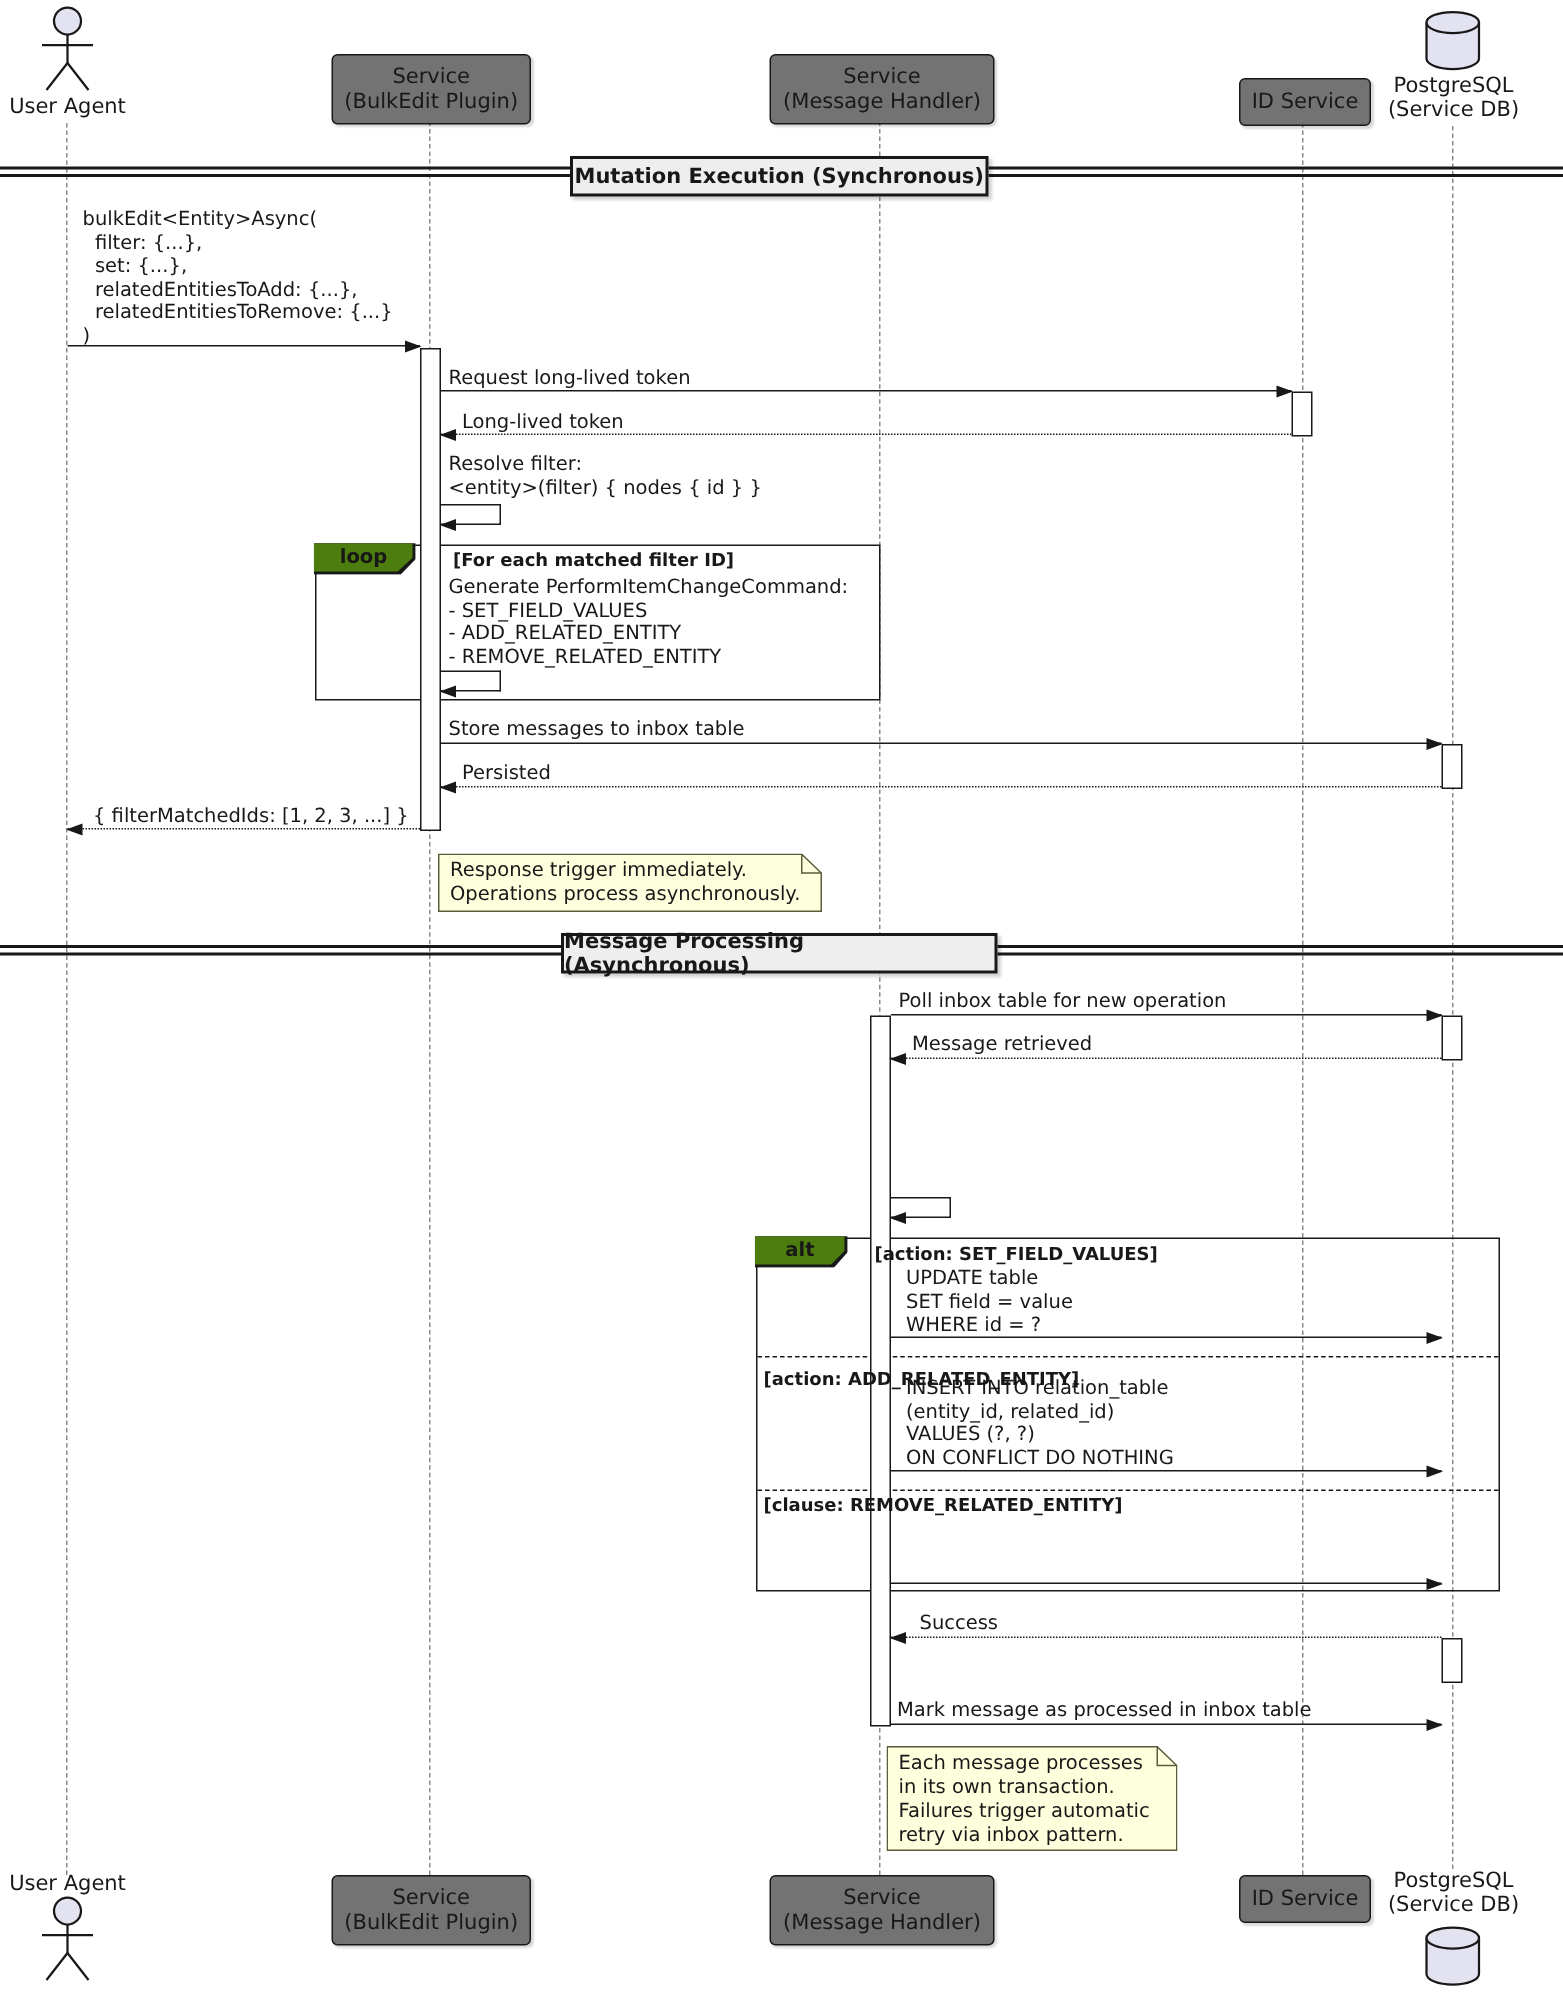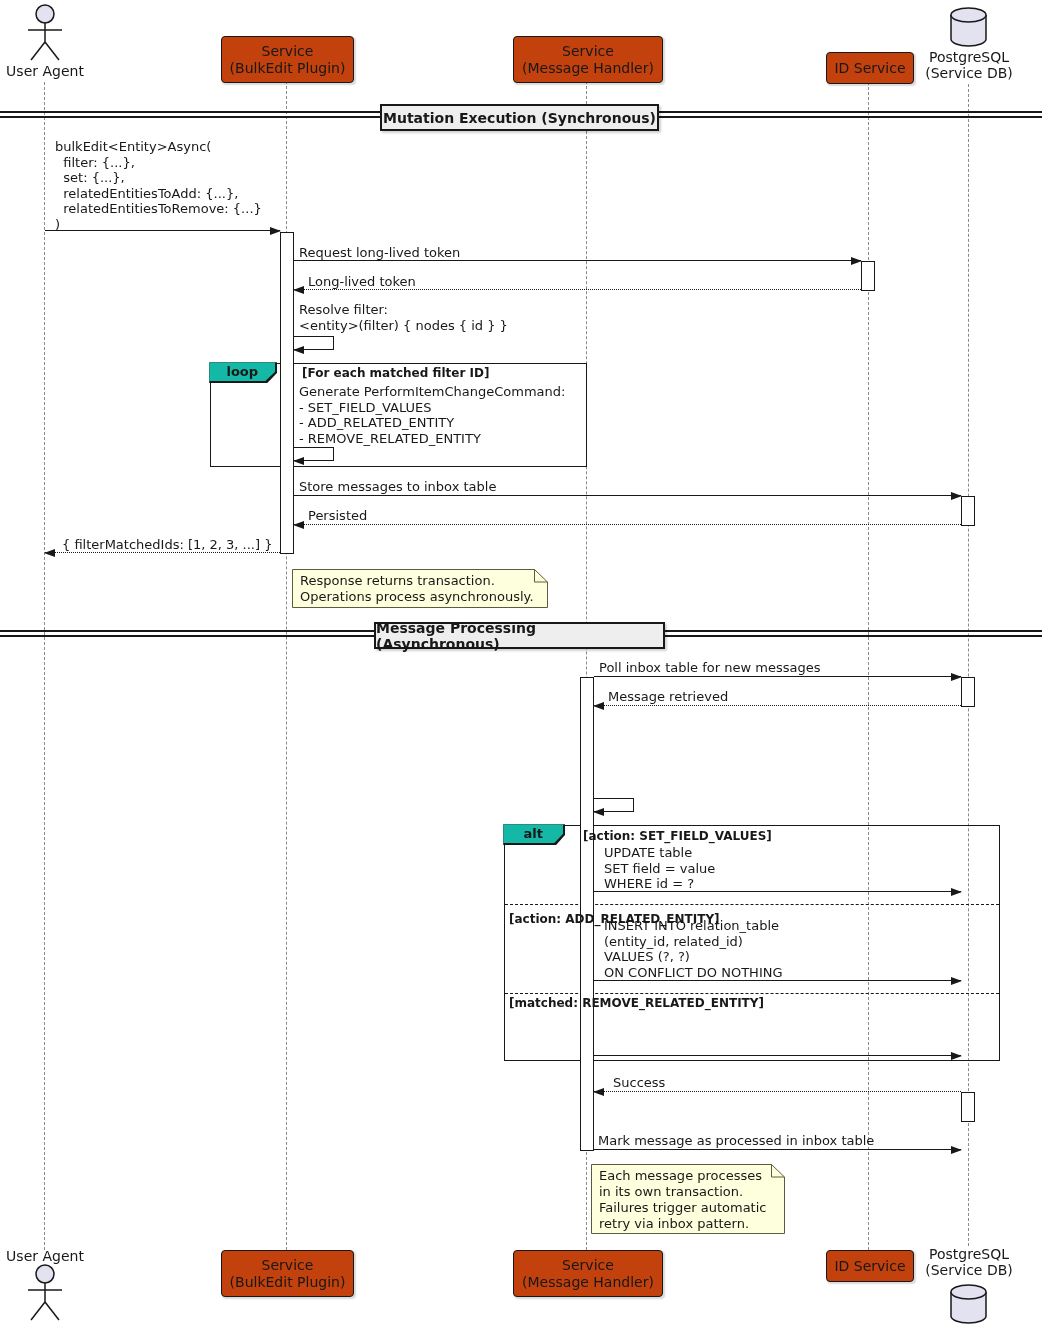--- a/index.html
+++ b/index.html
@@ -2,21 +2,21 @@
 <html><head>
 <meta charset="utf-8">
 <style>
   html,body { margin:0; padding:0; background:#ffffff; }
   .canvas {
     position:relative; width:1042px; height:1343px; background:#ffffff;
     font-family:"DejaVu Sans", sans-serif; color:#181818; overflow:hidden;
   }
   .lifeline { position:absolute; width:0; border-left:1px dashed #8a8a8a; z-index:1; }
   .participant {
-    position:absolute; background:#c2410c; border:1px solid #181818; border-radius:4px;
+    position:absolute; background:#737373; border:1px solid #181818; border-radius:4px;
     display:flex; align-items:center; justify-content:center; text-align:center;
     font-size:14px; line-height:17px; white-space:pre; z-index:6;
     box-shadow:1.5px 1.5px 1.5px rgba(0,0,0,0.15);
   }
   .plain-label {
     position:absolute; font-size:14px; line-height:16px; text-align:center;
     white-space:pre; z-index:6;
   }
   .activation { position:absolute; width:14px; box-sizing:border-box; background:#ffffff;
     border:1.2px solid #181818; z-index:3; }
@@ -26,21 +26,21 @@
     border-left:11px solid #181818; border-top:4.5px solid transparent; border-bottom:4.5px solid transparent; }
   .head-l { position:absolute; left:-1px; top:-4.5px; width:0; height:0;
     border-right:11px solid #181818; border-top:4.5px solid transparent; border-bottom:4.5px solid transparent; }
   .self-arrow { position:absolute; width:40px; height:14px; box-sizing:border-box;
     border:1.5px solid #181818; border-left:none; z-index:4; }
   .self-arrow .head-l { top:auto; bottom:-5px; }
   .msg { position:absolute; font-size:13px; line-height:15.5px; white-space:pre; z-index:5; }
   .frame { position:absolute; border:1.8px solid #181818; box-sizing:border-box; z-index:2; background:transparent; }
   .frame-hdr { position:absolute; top:-1.8px; left:-1.8px; background:#181818; z-index:2;
     clip-path:polygon(0 0,100% 0,100% 50%,85% 100%,0 100%); }
-  .frame-hdr-in { position:absolute; left:0; top:0; right:1.8px; bottom:1.8px; background:#14b8a6;
+  .frame-hdr-in { position:absolute; left:0; top:0; right:1.8px; bottom:1.8px; background:#4d7c0f;
     clip-path:polygon(0 0,100% 0,100% 48%,84% 100%,0 100%);
     display:flex; align-items:center; justify-content:center; font-weight:bold; font-size:13px;text-align:center; }
   .guard { position:absolute; font-weight:bold; font-size:12px; white-space:pre; z-index:5; }
   .frame-div { position:absolute; left:0; right:0; height:0; border-top:1.6px dashed #181818; }
   .divline { position:absolute; left:0; width:1042px; height:3px; box-sizing:content-box;
     border-top:2px solid #181818; border-bottom:2px solid #181818; z-index:1; }
   .divider-label {
     position:absolute; background:#EEEEEE; border:2px solid #181818; z-index:6;
     display:flex; align-items:center; justify-content:center; font-weight:bold; font-size:14px;
     box-shadow:2px 2px 2px rgba(0,0,0,0.18);
@@ -103,21 +103,21 @@
 
   <div class="frame" style="left:504px;top:825px;width:496px;height:236px">
     <div class="frame-hdr" style="width:62px;height:21px">
       <div class="frame-hdr-in">alt</div>
     </div>
     <div class="frame-div" style="top:78px"></div>
     <div class="frame-div" style="top:167px"></div>
   </div>
   <div class="guard" style="left:583px;top:829px">[action: SET_FIELD_VALUES]</div>
   <div class="guard" style="left:509px;top:912px">[action: ADD_RELATED_ENTITY]</div>
-  <div class="guard" style="left:509px;top:996px">[matched: REMOVE_RELATED_ENTITY]</div>
+  <div class="guard" style="left:509px;top:996px">[clause: REMOVE_RELATED_ENTITY]</div>
 
   <div class="msg" style="left:55px;top:139px">bulkEdit&lt;Entity&gt;Async(
   filter: {...},
   set: {...},
   relatedEntitiesToAdd: {...},
   relatedEntitiesToRemove: {...}
 )</div>
   <div class="arrow" style="left:45px;top:230px;width:235px">
       <span class="head-r"></span>
     </div>
@@ -159,28 +159,28 @@
   <div class="msg" style="left:62px;top:537px">{ filterMatchedIds: [1, 2, 3, ...] }</div>
   <div class="arrow rtn" style="left:45px;top:552px;width:235px">
       <span class="head-l"></span>
     </div>
 
   <div class="note" style="left:292px;top:569px;width:256px;height:39px">
     <svg width="256" height="39">
       <path d="M0.5 0.5 L242.5 0.5 L255.5 13 L255.5 38.5 L0.5 38.5 Z" fill="#FEFFDD" stroke="#5c5c3d" stroke-width="1"></path>
       <path d="M242.5 0.5 L242.5 13 L255.5 13" fill="none" stroke="#5c5c3d" stroke-width="1"></path>
     </svg>
-    <div class="note-text">Response returns transaction.
+    <div class="note-text">Response trigger immediately.
 Operations process asynchronously.</div>
   </div>
 
   <div class="divline" style="top:630px"></div>
   <div class="divider-label" style="left:374px;top:622px;width:287px;height:23px">Message Processing (Asynchronous)</div>
 
-  <div class="msg" style="left:599px;top:660px">Poll inbox table for new messages</div>
+  <div class="msg" style="left:599px;top:660px">Poll inbox table for new operation</div>
   <div class="arrow" style="left:594px;top:676px;width:367px">
       <span class="head-r"></span>
     </div>
 
   <div class="msg" style="left:608px;top:689px">Message retrieved</div>
   <div class="arrow rtn" style="left:594px;top:705px;width:367px">
       <span class="head-l"></span>
     </div>
 
   <div class="self-arrow" style="left:594px;top:798px">

